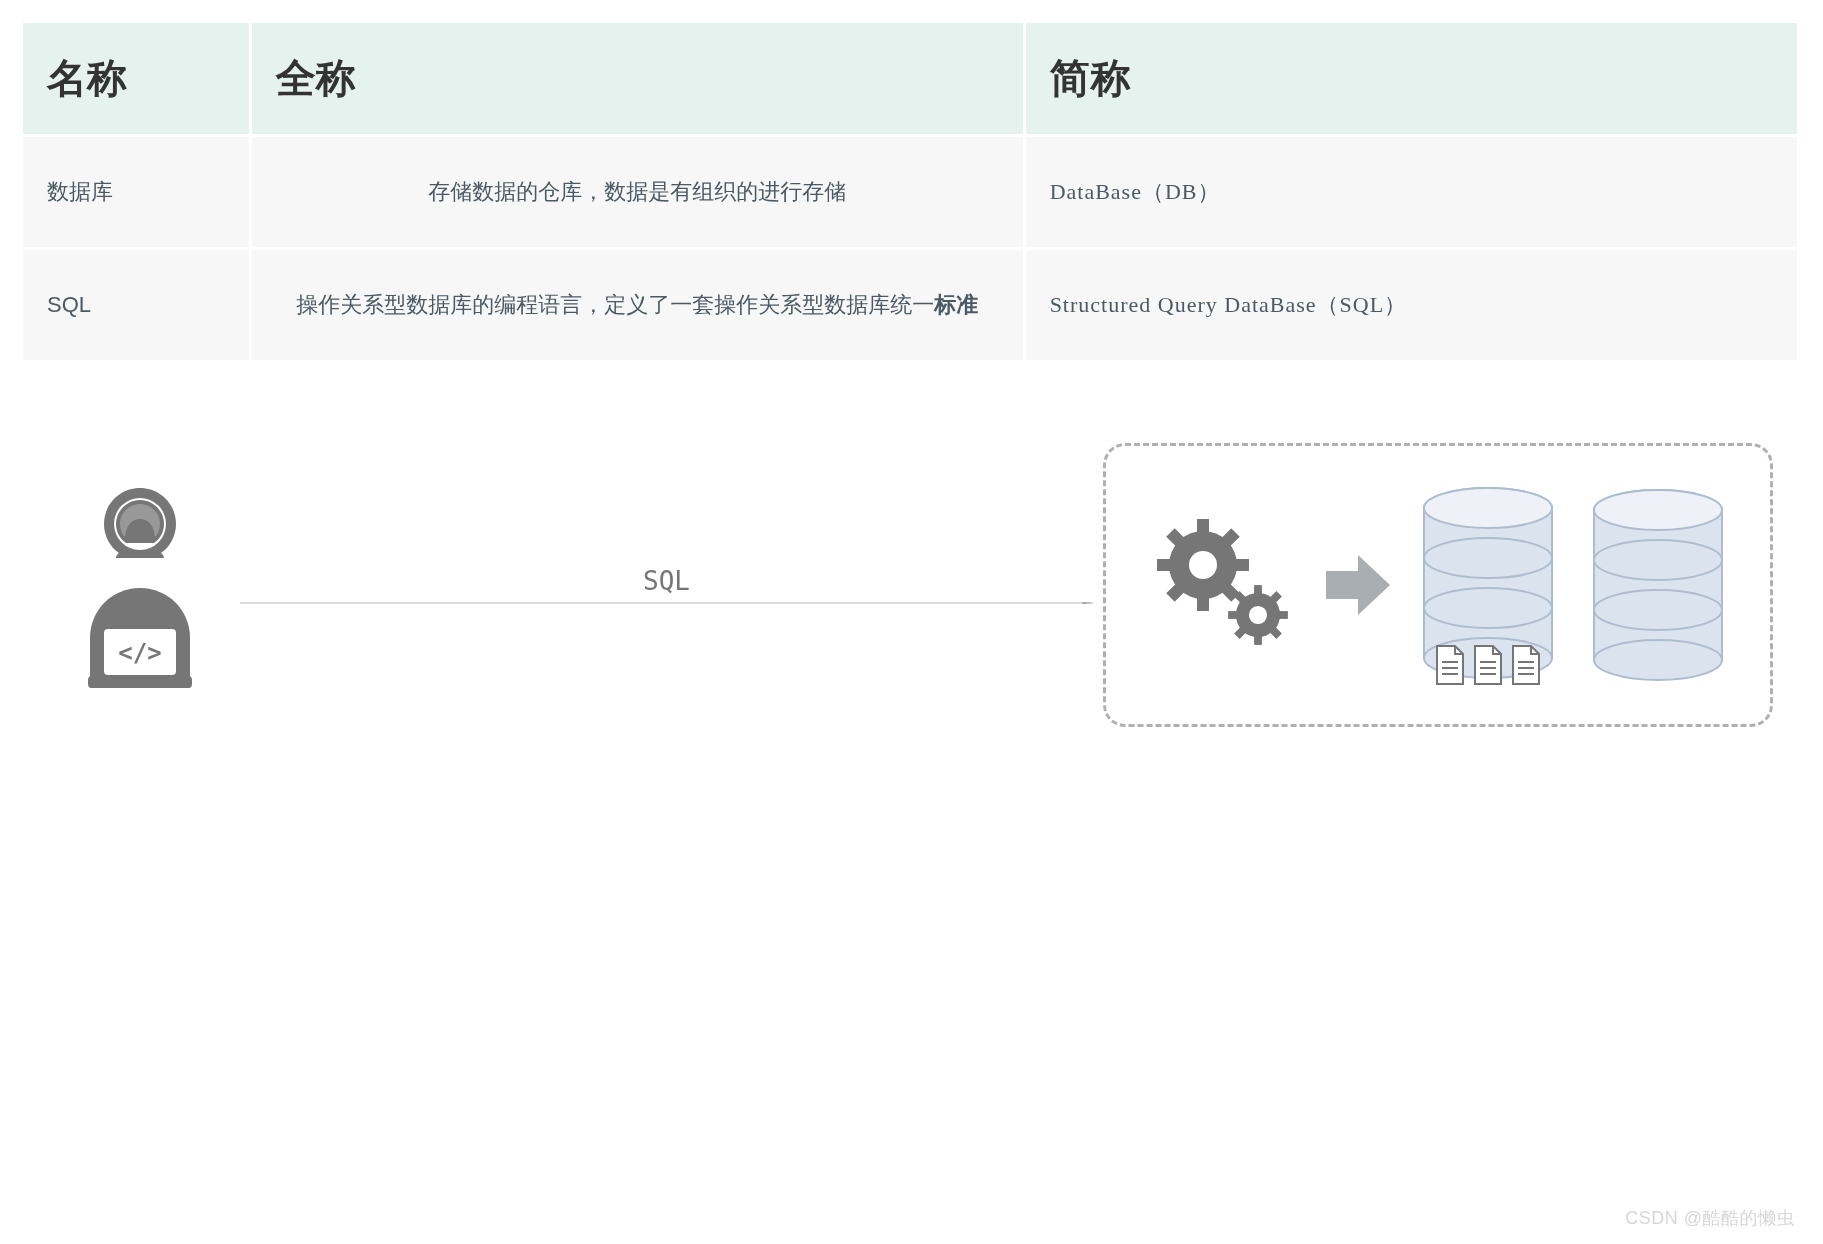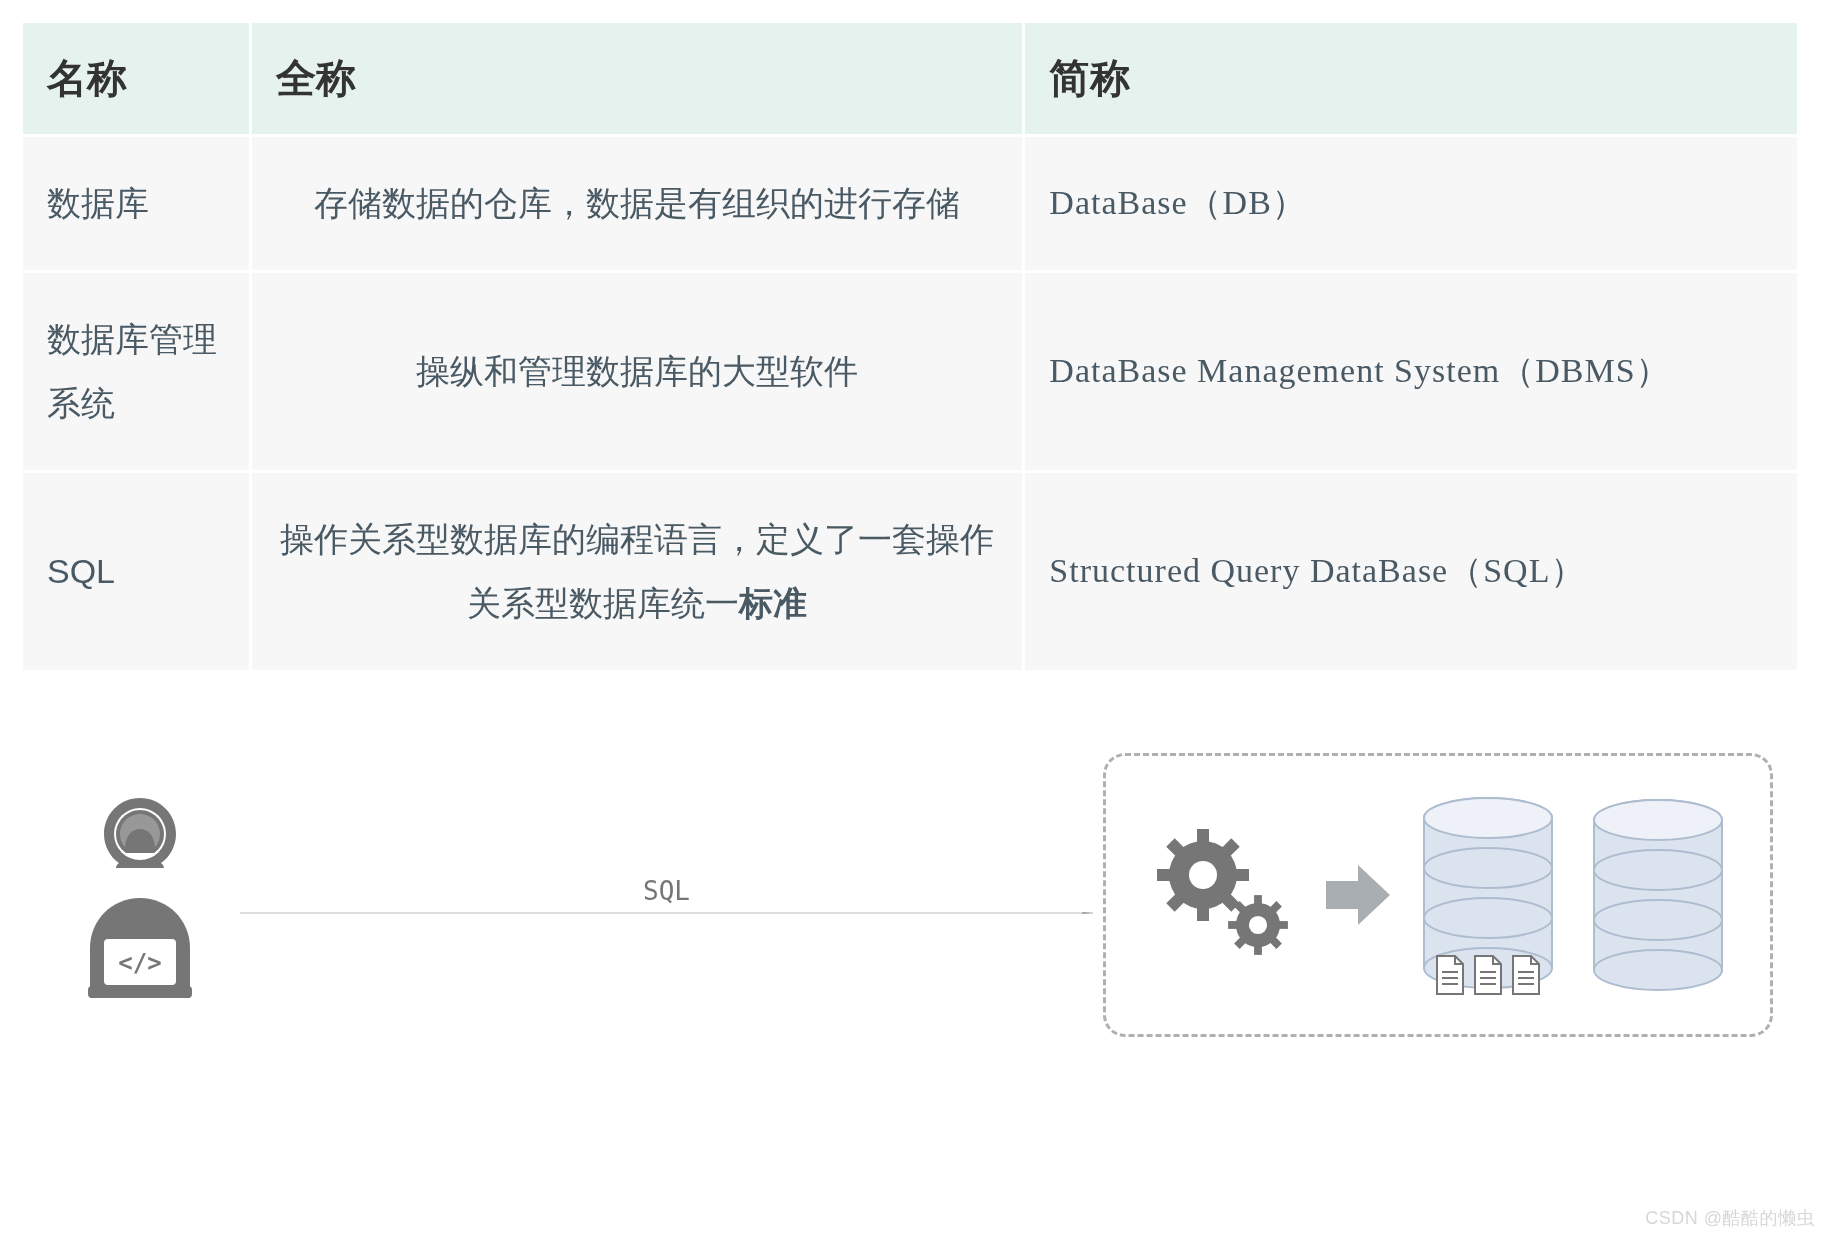--- a/index.html
+++ b/index.html
@@ -21,21 +21,21 @@
     text-align: left;
     font-weight: 700;
     color: #333;
     font-size: 40px;
     padding: 28px 24px;
     border: 3px solid #fff;
   }
   .table td {
     background: #f7f7f7;
     color: #4a5a65;
-    font-size: 34px;
+    font-size: 22px;
     padding: 34px 24px;
     border: 3px solid #fff;
     line-height: 1.9;
     vertical-align: middle;
   }
   .col-name { width: 230px; }
   .col-full { width: 780px; text-align: center; }
   .col-abbr { width: 780px; font-family: Liberation Serif, serif; letter-spacing: 1px; }
 
   .diagram {
@@ -75,21 +75,21 @@
     align-items: center;
     gap: 20px;
   }
   .gears { width: 150px; height: 150px; display:flex; align-items:center; justify-content:center;}
   .big-arrow { width: 80px; height: 80px; display:flex; align-items:center; justify-content:center;}
   .dbs { display: flex; gap: 30px; align-items: flex-end; }
   .db-stack { display:flex; flex-direction:column; align-items:center; }
   .docs-row { display:flex; gap:4px; margin-top:-40px; z-index:2; position:relative;}
   .watermark {
     position: fixed;
-    right: 8px;
+    right: 28px;
     bottom: 14px;
     font-size: 18px;
     color: #d7d7d7;
     font-family: Arial, sans-serif;
     letter-spacing: 0.5px;
   }
 </style>
 </head>
 <body>
 
@@ -99,25 +99,20 @@
       <th class="col-name">名称</th>
       <th class="col-full">全称</th>
       <th class="col-abbr">简称</th>
     </tr>
   </thead>
   <tbody>
     <tr>
       <td class="col-name">数据库</td>
       <td class="col-full">存储数据的仓库，数据是有组织的进行存储</td>
       <td class="col-abbr">DataBase（DB）</td>
-    </tr>
-    <tr>
-      <td class="col-name">数据库管理系统</td>
-      <td class="col-full">操纵和管理数据库的大型软件</td>
-      <td class="col-abbr">DataBase Management System（DBMS）</td>
     </tr>
     <tr>
       <td class="col-name">SQL</td>
       <td class="col-full">
         <span>操作关系型数据库的编程语言，定义了一套操作关系型数据库统一</span><b>标准</b>
       </td>
       <td class="col-abbr">Structured Query DataBase（SQL）</td>
     </tr>
   </tbody>
 </table>

